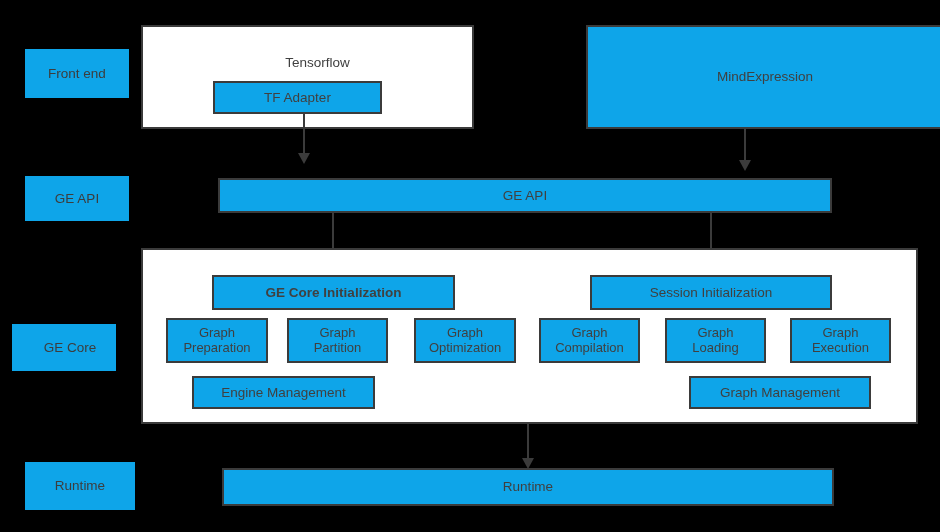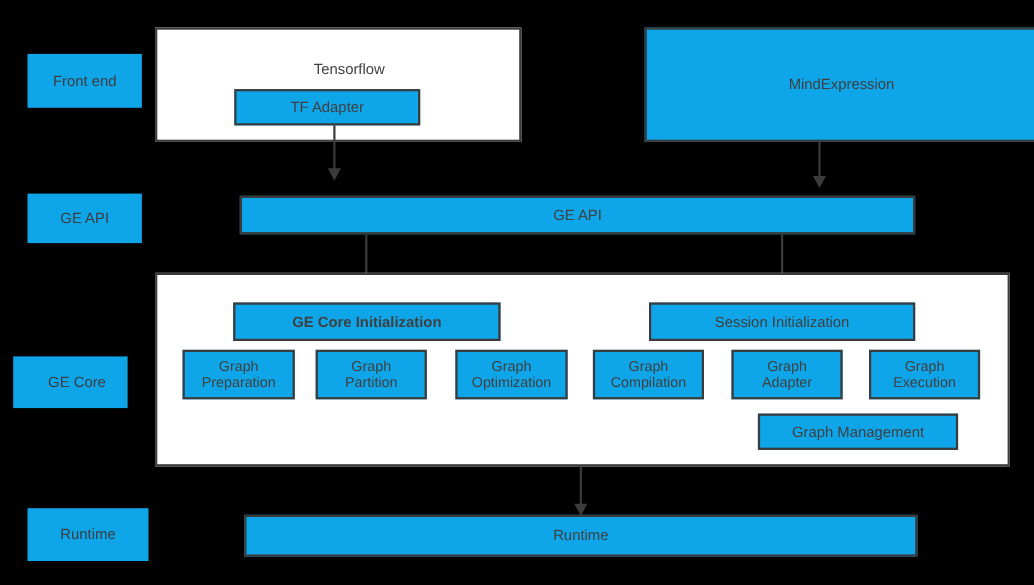--- a/index.html
+++ b/index.html
@@ -135,28 +135,31 @@
     <span>Optimization</span>
   </div>
 
   <div class="box bordered n-small" style="left:539px; top:318px; width:101px; height:45px; flex-direction:column;">
     <span>Graph</span>
     <span>Compilation</span>
   </div>
 
   <div class="box bordered n-small" style="left:665px; top:318px; width:101px; height:45px; flex-direction:column;">
     <span>Graph</span>
-    <span>Adapter</span>
+    <span>Loading</span>
   </div>
 
   <div class="box bordered n-small" style="left:790px; top:318px; width:101px; height:45px; flex-direction:column;">
     <span>Graph</span>
     <span>Execution</span>
   </div>
 
+  <div class="box bordered n-med" style="left:192px; top:376px; width:183px; height:33px;">
+    <span>Engine Management</span>
+  </div>
 
 
   <div class="box bordered n-med" style="left:689px; top:376px; width:182px; height:33px;">
     <span>Graph Management</span>
   </div>
 
   <div class="conn" style="left:527px; top:424px; width:2px; height:36px;"></div>
   <div class="arrowhead" style="left:522px; top:458px;"></div>
 
   <div class="box bordered n-med" style="left:222px; top:468px; width:612px; height:38px;">

